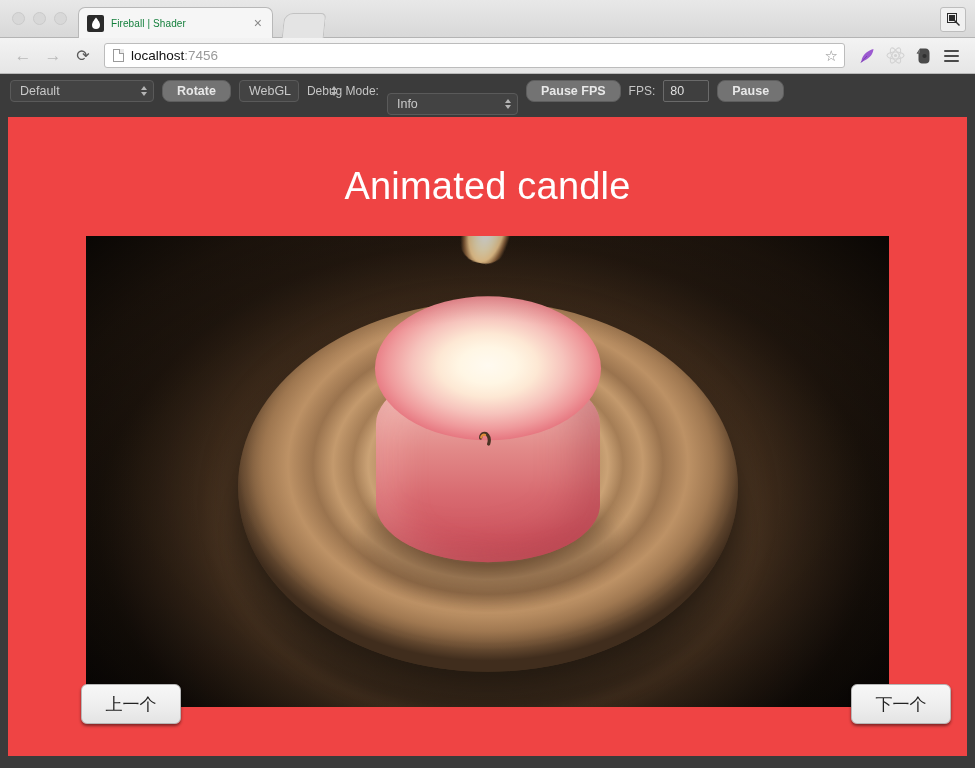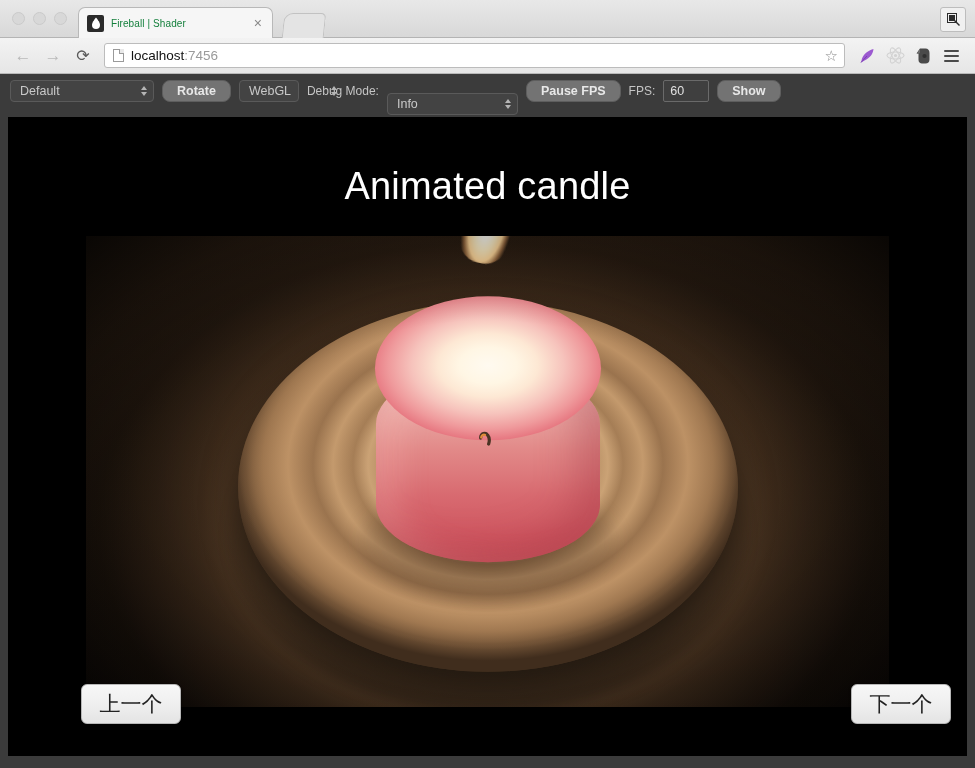--- a/index.html
+++ b/index.html
@@ -205,21 +205,21 @@
     font-size: 12.5px;
     padding: 0 6px;
     display: flex; align-items: center;
     font-family: "Liberation Sans", sans-serif;
   }
 
   
   .stage-wrap {
     position: absolute; left: 8px; top: 117px;
     width: 959px; height: 639px;
-    background: #000000;
+    background: #ef4444;
   }
   .stage-title {
     position: absolute; left: 0; top: 48px;
     width: 100%;
     text-align: center;
     color: #ffffff;
     font-size: 38px;
     font-weight: normal;
     letter-spacing: .2px;
     font-family: "Liberation Sans", sans-serif;
@@ -333,21 +333,21 @@
 
   
   .nav-btn {
     position: absolute;
     height: 40px;
     min-width: 100px;
     background: linear-gradient(to bottom, #f7f7f7 0%, #efefef 50%, #e4e4e4 100%);
     border: 1px solid #b7b7b7;
     border-radius: 6px;
     color: #222;
-    font-size: 21px;
+    font-size: 17px;
     display: flex; align-items: center; justify-content: center;
     box-shadow: 0 2px 3px rgba(0,0,0,0.45);
     font-family: Liberation Sans, sans-serif;
   }
   .nav-prev { left: 73px; bottom: 32px; width: 99px; }
   .nav-next { right: 16px; bottom: 32px; width: 99px; }
 </style>
 </head>
 <body>
 
@@ -451,23 +451,23 @@
       <span class="arrows">
         <span class="arrow-up"></span>
           <span class="arrow-dn"></span>
       </span>
     </div>
 
     <div class="btn">Pause FPS</div>
 
     <span class="tb-label">FPS:</span>
 
-    <div class="fps-input">60</div>
-
-    <div class="btn">Show</div>
+    <div class="fps-input">80</div>
+
+    <div class="btn">Pause</div>
   </div>
 
   <div class="stage-wrap">
 
     <div class="stage-title">Animated candle</div>
 
     <div class="scene">
       <div class="scene-bg"></div>
       <div class="plate-shadow"></div>
       <div class="plate"></div>

